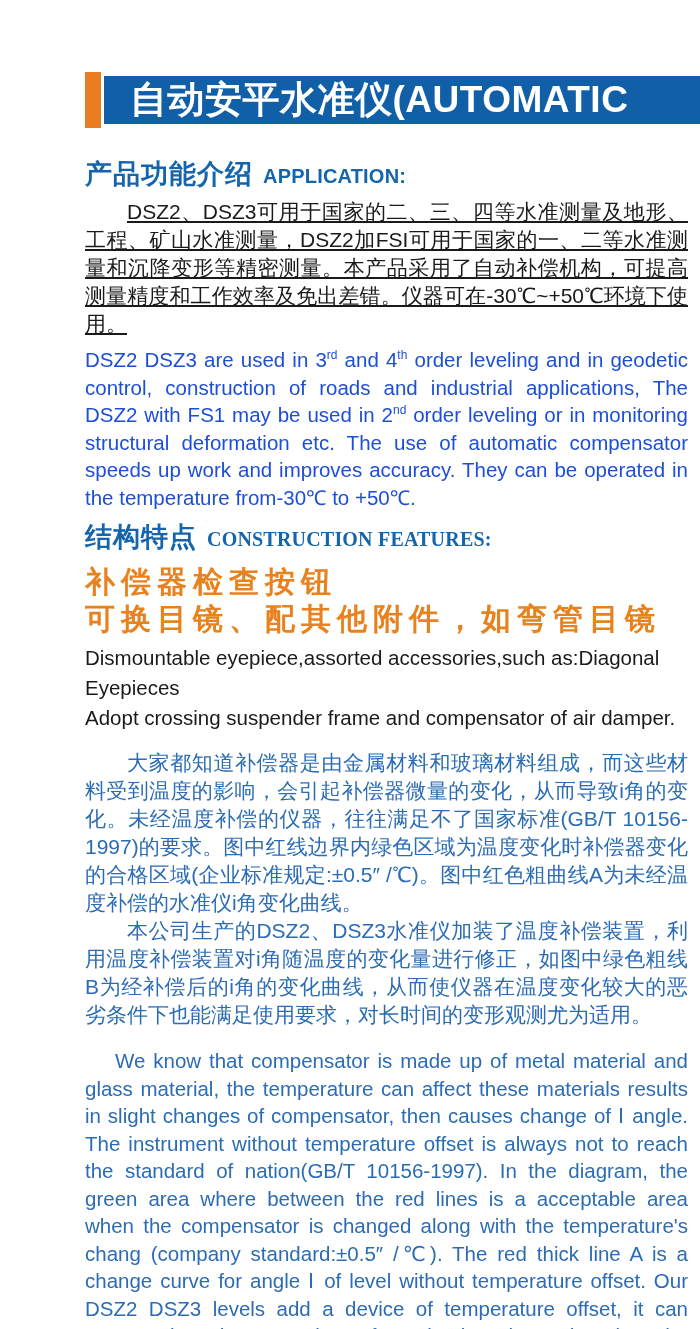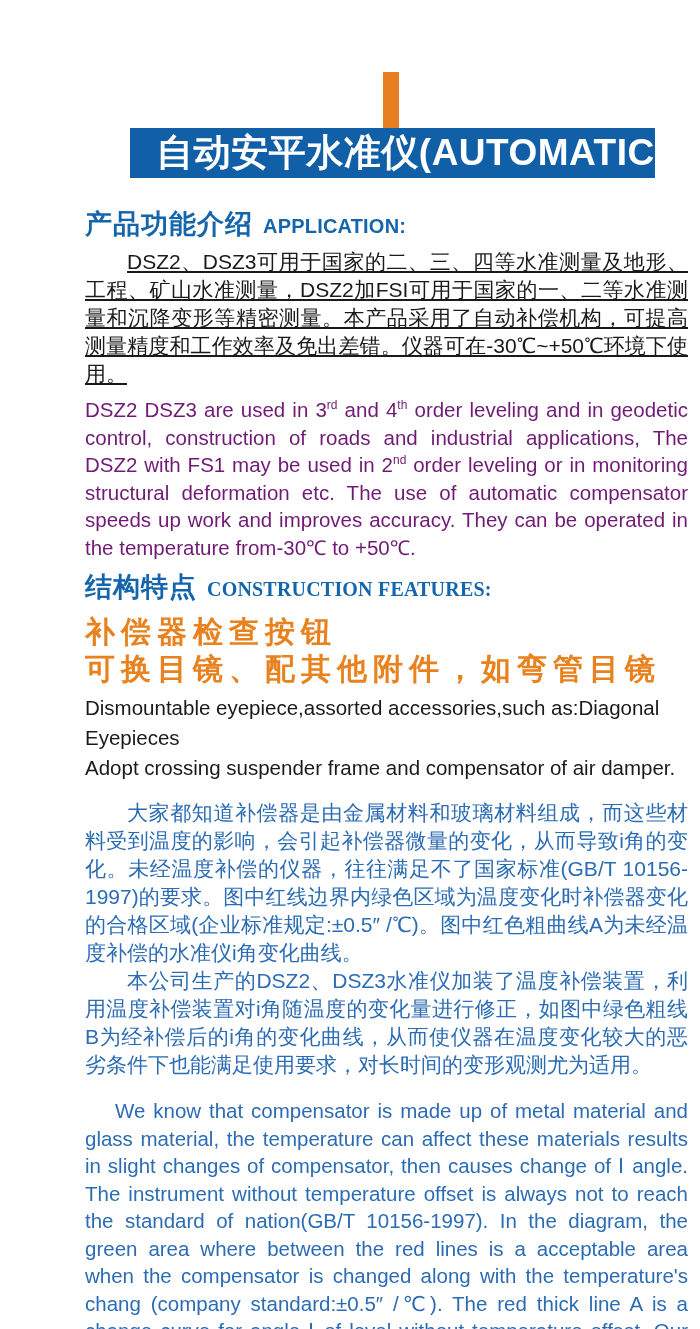--- a/index.html
+++ b/index.html
@@ -1,36 +1,36 @@
 <!DOCTYPE html>
 <html><head>
 <meta charset="utf-8">
 <style>
   html,body { margin:0; padding:0; }
   body {
     width:700px; height:1329px; background:#ffffff;
     font-family:"Liberation Sans", sans-serif; color:#1a1a1a;
     overflow:hidden;
   }
-  .header { display:flex; align-items:center; margin:72px 0 0 85px;flex-direction:column; }
+  .header { display:flex; align-items:center; margin:72px 0 0 85px; }
   .accent { width:16px; height:56px; background:#E87E21; margin-right:3px; flex:0 0 auto; }
   .bar { flex:1; height:48px; background:#1160A7; display:flex; align-items:center; padding-left:26px; overflow:hidden; }
   .title { color:#ffffff; font-size:37px; font-weight:bold; letter-spacing:0.5px; white-space:nowrap; }
 
   .content { margin:0 12px 0 85px; }
 
   .sec-head { display:flex; align-items:baseline; gap:10px; color:#1465AC; }
   .sec-head.first { margin-top:28px; }
   .sec-head.second { margin-top:8px;font-family:Liberation Serif, serif; }
   .sec-head .cn { font-size:27px; font-weight:bold; letter-spacing:1px; }
   .sec-head .en { font-size:20px; font-weight:bold; letter-spacing:0.2px; }
 
   .para { text-align:justify; }
   .cn-black { font-size:21px; line-height:28px; text-indent:2em; color:#1a1a1a; margin:6px 0 0 0;text-decoration:underline; }
-  .en-black { font-size:20.5px; line-height:27.5px; color:#701a75; margin:8px 0 0 0; }
+  .en-black { font-size:20.5px; line-height:27.5px; color:#1d4ed8; margin:8px 0 0 0; }
   sup { font-size:12px; line-height:0; }
 
   .features-cn { margin-top:8px; color:#E8821E; font-weight:bold; }
   .features-cn .item { font-size:30px; line-height:37px; letter-spacing:6px; white-space:nowrap; }
   .features-en { margin-top:6px; }
   .features-en .item { font-size:20.5px; line-height:30px; }
 
   .blue-block { margin-top:16px; }
   .cn-blue { color:#2B6CB4; font-size:21px; line-height:28px; text-indent:2em; text-align:justify; margin:0; }
   .en-blue { color:#2B6CB4; font-size:20.5px; line-height:27.5px; text-align:justify; text-indent:30px; margin:18px 0 0 0; }

